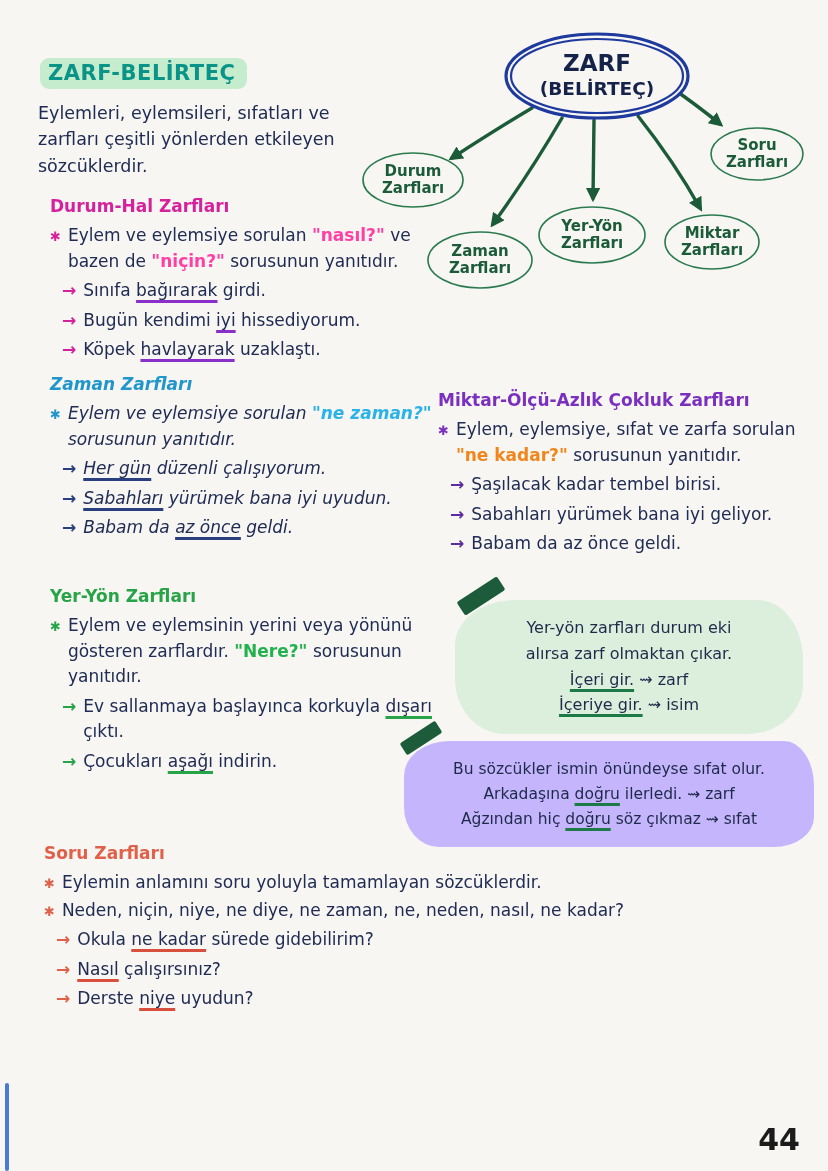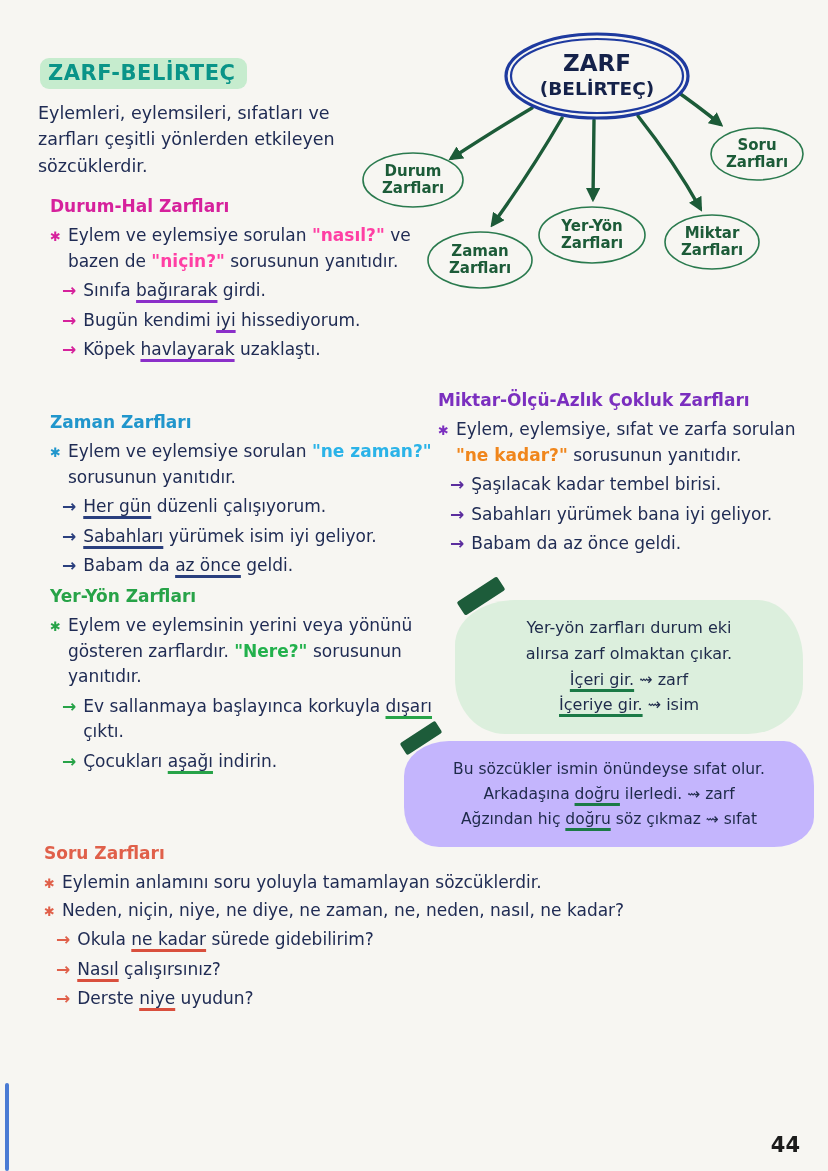--- a/index.html
+++ b/index.html
@@ -21,36 +21,36 @@
   .sec-head { font-size:17px; font-weight:bold; margin-bottom:7px; }
   .sec-body { font-size:17px; line-height:1.5; color:#202c54; }
   .bullet-line { display:flex; gap:7px; margin:2px 0; }
   .bullet-mark { flex:0 0 auto; font-size:13px; padding-top:4px; }
   .example-line { display:flex; gap:7px; padding-left:12px; margin:4px 0; }
   .arrow-mark { flex:0 0 auto; font-weight:bold; }
   .u { text-decoration:underline; text-decoration-thickness:2.5px; text-underline-offset:3.5px; }
   .hl { font-weight:bold; }
 
   .sec-durum  { left:50px;  top:196px; width:388px; }
-  .sec-zaman  { left:50px;  top:412px; width:394px; }
+  .sec-zaman  { left:50px;  top:374px; width:394px;font-style:italic; }
   .sec-miktar { left:438px; top:390px; width:386px; }
   .sec-yeryon { left:50px;  top:586px; width:400px; }
   .sec-soru   { left:44px;  top:843px; width:732px; }
 
   .note { position:absolute; padding:15px 22px; text-align:center; font-size:16px; line-height:1.55; }
   .note-line { margin:1px 0; }
   .note-green  { left:455px; top:600px; width:348px;
                  border-radius:60px 45px 55px 50px / 45px 60px 50px 55px; }
   .note-yellow { left:404px; top:741px; width:410px; font-size:15.5px;
                  border-radius:45px 30px 40px 35px / 35px 45px 30px 40px; }
   .marker-icon { position:absolute; background:#1d5c3a; border-radius:2px; }
   .note-green  .marker-icon { width:48px; height:16px; left:2px;  top:-12px; transform:rotate(-33deg); }
   .note-yellow .marker-icon { width:42px; height:14px; left:-4px; top:-10px; transform:rotate(-33deg); }
 
-  .page-number { position:absolute; right:28px; bottom:14px; font-size:21px; font-weight:bold; color:#1c1c1c; }
+  .page-number { position:absolute; right:28px; bottom:14px; font-size:30px; font-weight:bold; color:#1c1c1c; }
   .edge-line { position:absolute; left:5px; bottom:0; width:4px; height:88px; background:#4a7bd4; border-radius:2px; }
 </style>
 </head>
 <body>
 
 <div class="page" style="background: rgb(247, 246, 242);">
 
   <div class="title-wrap">
     <span class="title-text" style="color: rgb(10, 148, 136); background-color: rgb(198, 236, 206);">ZARF-BELİRTEÇ</span>
   </div>
@@ -131,21 +131,21 @@
         <div class="bullet-line">
           <span class="bullet-mark" style="color: rgb(33, 150, 204);">✱</span>
           <span class="line-text"><span>Eylem ve eylemsiye sorulan </span><span class="hl" style="color: rgb(43, 179, 232);">"ne zaman?"</span><span> sorusunun yanıtıdır.</span></span>
         </div>
         <div class="example-line">
           <span class="arrow-mark" style="color: rgb(42, 63, 126);">→</span>
           <span class="line-text"><span class="u" style="text-decoration-color: rgb(42, 63, 126);">Her gün</span><span> düzenli çalışıyorum.</span></span>
         </div>
         <div class="example-line">
           <span class="arrow-mark" style="color: rgb(42, 63, 126);">→</span>
-          <span class="line-text"><span class="u" style="text-decoration-color: rgb(42, 63, 126); text-align: center;">Sabahları</span><span> yürümek isim iyi geliyor.</span></span>
+          <span class="line-text"><span class="u" style="text-decoration-color: rgb(42, 63, 126); text-align: center;">Sabahları</span><span> yürümek bana iyi uyudun.</span></span>
         </div>
         <div class="example-line">
           <span class="arrow-mark" style="color: rgb(42, 63, 126);">→</span>
           <span class="line-text"><span>Babam da </span><span class="u" style="text-decoration-color: rgb(42, 63, 126); text-align: right;">az önce</span><span> geldi.</span></span>
         </div>
       </div>
   </section>
 
   <section class="sec sec-miktar">
     <h3 class="sec-head" style="color: rgb(123, 47, 191);">Miktar-Ölçü-Azlık Çokluk Zarfları</h3>

